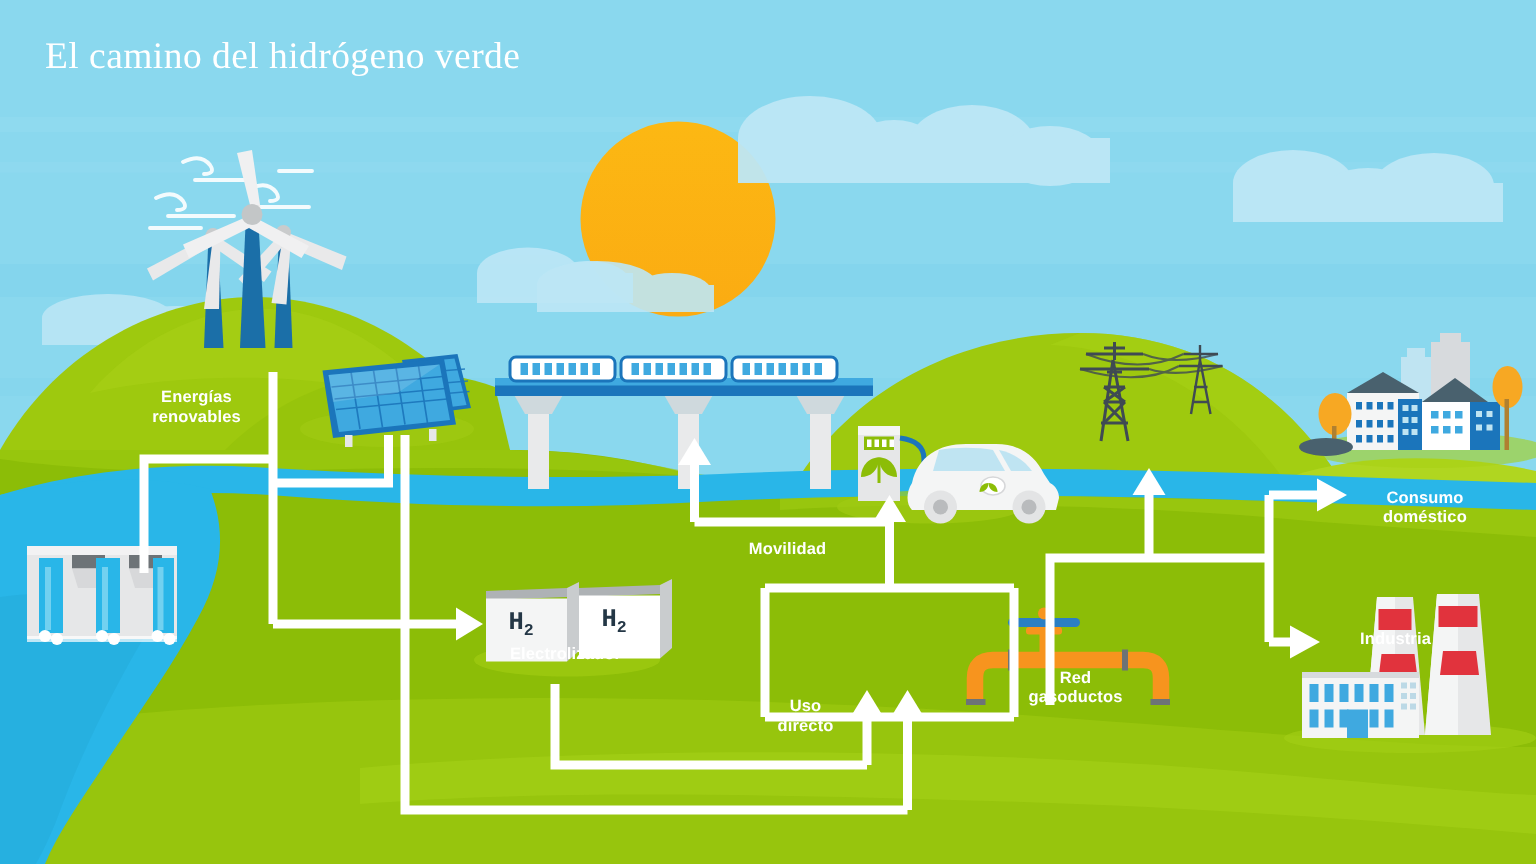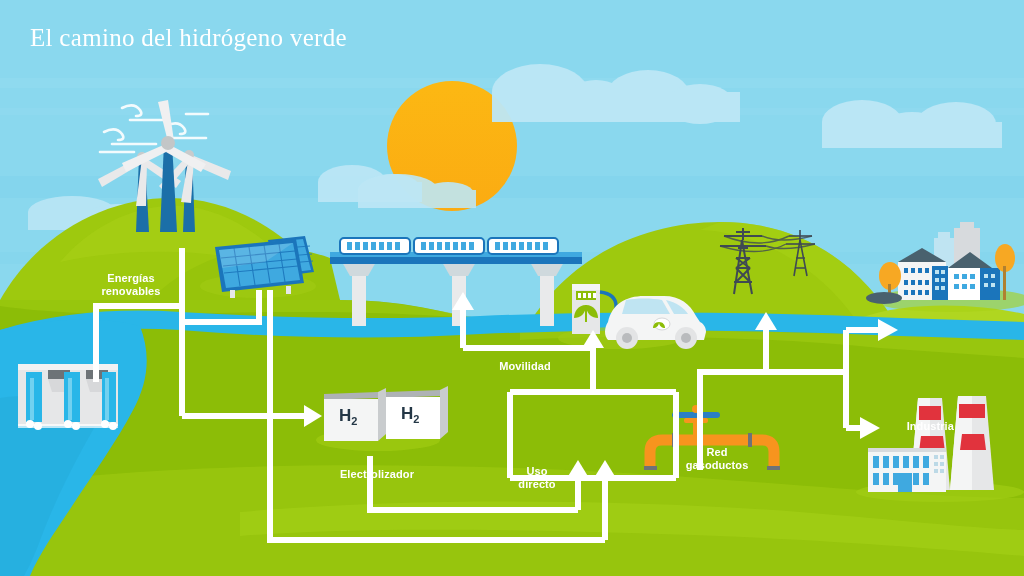--- a/index.html
+++ b/index.html
@@ -5,21 +5,21 @@
   html,body{margin:0;padding:0;background:#fff;}
   #stage{position:relative;width:1024px;height:576px;overflow:hidden;
          font-family:"Liberation Sans",sans-serif;padding-left:16px;}
   #scene{position:absolute;inset:0;}
   .lbl{position:absolute;color:#ffffff;font-weight:bold;font-size:11px;
        line-height:13px;text-align:center;white-space:pre-line;
        font-family:"Liberation Sans",sans-serif;letter-spacing:.1px;}
   #title{position:absolute;left:30px;top:24px;color:#ffffff;font-size:25px;
          font-family:"Liberation Serif",serif;font-weight:400;letter-spacing:.3px;}
   .h2box{position:absolute;color:#243746;font-weight:bold;font-size:17px;
-         font-family:Liberation Sans, sans-serif;}
+         font-family:Liberation Mono, monospace;}
   .h2box sub{font-size:11px;}
 </style>
 </head>
 <body>
 
 <div id="stage">
 
   <svg id="scene" viewBox="0 0 1024 576" width="1024" height="576">
     <defs>
       <clipPath id="clipAll">
@@ -481,34 +481,36 @@
         <polygon points="594,478 605,460 616,478"></polygon>
         <polygon points="878,319 898,330 878,341"></polygon>
         <polygon points="860,417 880,428 860,439"></polygon>
       </g>
 
     </g>
   </svg>
 
   <div id="title">El camino del hidrógeno verde</div>
 
-  <div class="lbl" style="left:86px;top:272px;width:90px;">Energías
+  <div class="lbl" style="left:86px;top:259px;width:90px;">Energías
 renovables</div>
 
-  <div class="lbl" style="left:322px;top:468px;width:110px;">Electrolizador</div>
+  <div class="lbl" style="left:322px;top:430px;width:110px;">Electrolizador</div>
 
   <div class="lbl" style="left:478px;top:344px;width:94px;margin-top:16px;">Movilidad</div>
 
   <div class="lbl" style="left:502px;top:425px;width:70px;margin-top:40px;">Uso
 directo</div>
 
   <div class="lbl" style="left:672px;top:446px;width:90px;">Red
 gasoductos</div>
 
 
+  <div class="lbl" style="left:900px;top:326px;width:100px;">Consumo
+doméstico</div>
 
   <div class="lbl" style="left:874px;top:420px;width:80px;text-align:right;">Industria</div>
 
   <div class="h2box" style="left:339px;top:406px;">
     <span>H</span><sub>2</sub>
   </div>
   <div class="h2box" style="left:401px;top:404px;">
     <span>H</span><sub>2</sub>
   </div>
 

